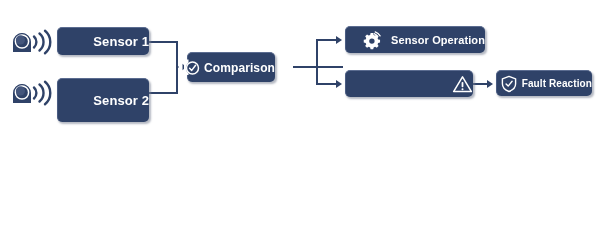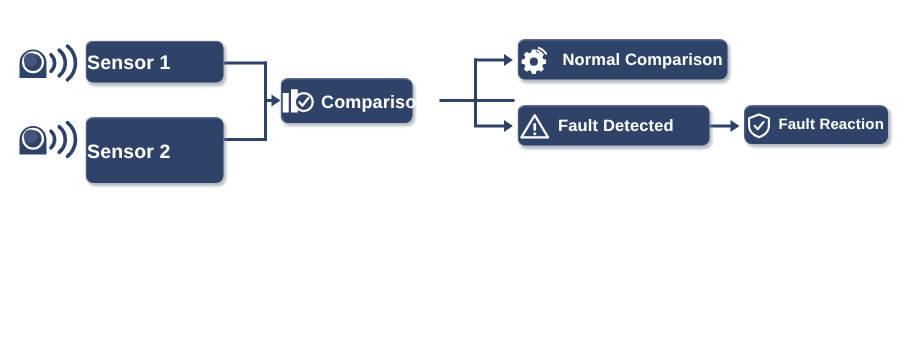--- a/index.html
+++ b/index.html
@@ -19,21 +19,21 @@
   }
 
   
   .node {
     position: absolute;
     box-sizing: border-box;
     background: #2f4268;
     border-radius: 5px;
     display: flex;
     align-items: center;
-    justify-content: flex-start;
+    justify-content: flex-end;
     gap: 6px;
     color: #ffffff;
     font-weight: bold;
     letter-spacing: 0.1px;
     box-shadow: 1.5px 2px 2px rgba(120,128,145,0.55);
     border-top: 1px solid #5b6c90;
     border-left: 1px solid #4a5c82;
   }
   .node .label {
     white-space: nowrap;
@@ -139,32 +139,31 @@
     <span class="ico">
       <svg width="22" height="19" viewBox="0 0 22 19">
         <g fill="#ffffff">
           <path d="M8.6 2.0 h2.6 l0.45 1.9 1.45 0.6 1.65 -1.05 1.85 1.85 -1.05 1.65 0.6 1.45 1.9 0.45 v2.6 l-1.9 0.45 -0.6 1.45 1.05 1.65 -1.85 1.85 -1.65 -1.05 -1.45 0.6 -0.45 1.9 h-2.6 l-0.45 -1.9 -1.45 -0.6 -1.65 1.05 -1.85 -1.85 1.05 -1.65 -0.6 -1.45 -1.9 -0.45 v-2.6 l1.9 -0.45 0.6 -1.45 -1.05 -1.65 1.85 -1.85 1.65 1.05 1.45 -0.6 z"></path>
         </g>
         <circle cx="9.9" cy="10.1" r="2.7" fill="#2f4268"></circle>
         <path d="M15.5 6.0 A6 6 0 0 0 12.2 2.6" fill="none" stroke="#ffffff" stroke-width="1.3" stroke-linecap="round"></path>
         <path d="M18.1 4.9 A9 9 0 0 0 13.2 0.9" fill="none" stroke="#ffffff" stroke-width="1.3" stroke-linecap="round"></path>
       </svg>
     </span>
-    <span class="label">Normal Comparison</span>
+    <span class="label">Sensor Operation</span>
   </div>
 
   <div class="node" style="left:345px; top:70px; width:128px; height:27px; font-size:11px; gap:5px;">
     <span class="ico">
       <svg width="21" height="19" viewBox="0 0 21 19">
         <path d="M10.5 1.8 L19.4 16.6 L1.6 16.6 Z" fill="none" stroke="#ffffff" stroke-width="1.5" stroke-linejoin="round"></path>
         <rect x="9.6" y="7.0" width="1.8" height="5.2" rx="0.8" fill="#ffffff"></rect>
         <circle cx="10.5" cy="14.2" r="1.0" fill="#ffffff"></circle>
       </svg>
     </span>
-    <span class="label">Fault Detected</span>
   </div>
 
   <div class="node" style="left:496px; top:70px; width:96px; height:26px; font-size:10px; gap:4px;">
     <span class="ico">
       <svg width="18" height="18" viewBox="0 0 18 18">
         <path d="M9 1.4 L15.6 3.8 v5.0 c0 3.6 -2.9 6.4 -6.6 7.7 C5.3 15.2 2.4 12.4 2.4 8.8 V3.8 Z" fill="none" stroke="#ffffff" stroke-width="1.4" stroke-linejoin="round"></path>
         <path d="M6.1 8.9 L8.2 11.1 L12.1 6.3" fill="none" stroke="#ffffff" stroke-width="1.4" stroke-linecap="round" stroke-linejoin="round"></path>
       </svg>
     </span>
     <span class="label">Fault Reaction</span>

